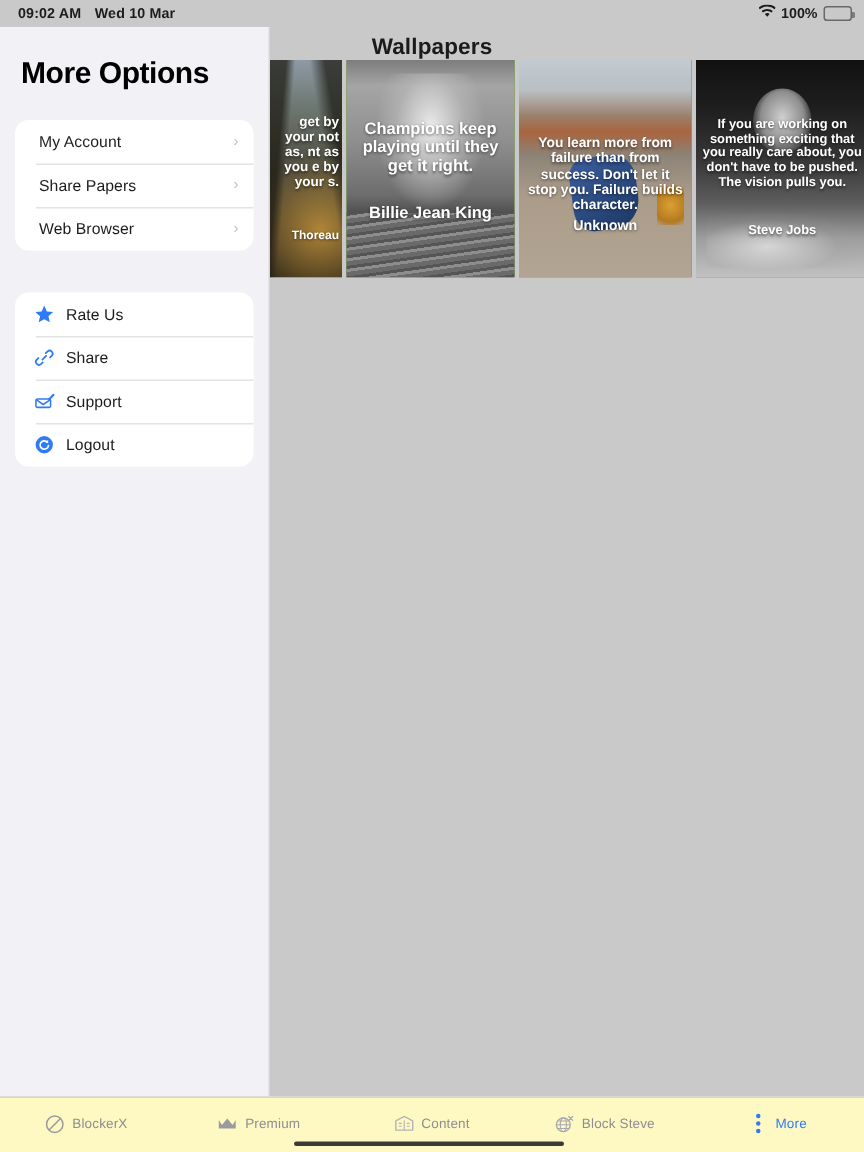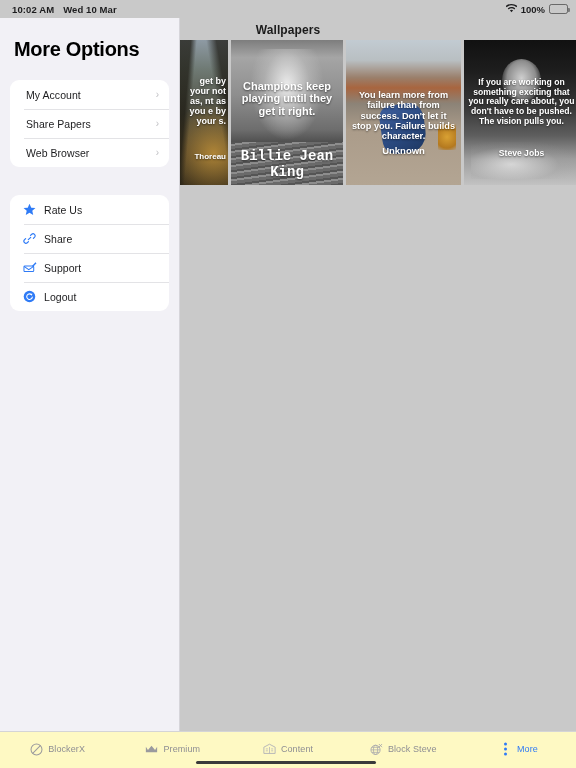--- a/index.html
+++ b/index.html
@@ -70,21 +70,21 @@
     flex:none;
   }
   .ico svg { display:block; }
 
   
   .main {
     position:absolute; top:18px; left:180px; width:396px; height:713px;
     background:#c9c9c9; z-index:10;
   }
   .main-title {
-    text-align:center; font-size:12px; font-weight:bold;
+    text-align:center; font-size:15px; font-weight:bold;
     color:#1b1b1b; padding-top:5px; letter-spacing:.1px;
     width:216px;
   }
   .cards {
     position:absolute; top:22px; left:0; right:0;
     height:145px; display:flex; gap:3px; overflow:hidden;
   }
   .card {
     position:relative; flex:none; height:145px; overflow:hidden;
     background:#4d7c0f;
@@ -126,21 +126,21 @@
   }
   #card2 .photo::before{
     content:""; position:absolute; left:18%; top:6%; width:64%; height:62%;
     background:radial-gradient(ellipse at 50% 40%, rgba(245,245,245,.9) 0%, rgba(190,190,190,.55) 45%, rgba(120,120,120,0) 72%);
   }
   #card2 .photo::after{
     content:""; position:absolute; left:0; right:0; bottom:0; height:30%;
     background:repeating-linear-gradient(172deg,#555 0 2px,#8d8d8d 2px 4px,#6a6a6a 4px 7px);
   }
   #card2 .quote { top:40px; font-size:11px; }
-  #card2 .author { top:108px; font-size:14px;font-family:Liberation Mono, monospace; }
+  #card2 .author { top:96px; font-size:11px; }
 
   
   #card3 { width:115px; }
   #card3 .photo{
     background:linear-gradient(180deg,#c2cbd2 0%,#b9bfc2 14%,#9a7f6b 26%,#a8653f 33%,#8c8377 44%,#ab9c8a 62%,#b3a593 100%);
   }
   #card3 .photo::before{
     content:""; position:absolute; left:30%; top:44%; width:38%; height:34%;
     background:linear-gradient(150deg,#3d5f9e 0%,#29487d 60%,#1d3660 100%);
     border-radius:26% 34% 40% 30%;
@@ -189,21 +189,21 @@
     background:#3a3a3a; border-radius:2px; z-index:55;
   }
 </style>
 </head>
 <body>
 
 <div class="screen">
 
   <div class="statusbar">
     <div class="sb-left">
-      <span class="sb-time">10:02 AM</span>
+      <span class="sb-time">09:02 AM</span>
       <span class="sb-date">Wed 10 Mar</span>
     </div>
     <div class="sb-right">
       <span class="wifi-ico">
         <svg width="11" height="9" viewBox="0 0 11 9">
           <path d="M5.5 8.2 3.9 6.3a2.6 2.6 0 0 1 3.2 0Z" fill="#1c1c1e"></path>
           <path d="M5.5 4.3c-1.1 0-2.1.4-2.9 1.1L1.8 4.3A6 6 0 0 1 5.5 3c1.4 0 2.7.5 3.7 1.3L8.4 5.4a4.3 4.3 0 0 0-2.9-1.1Z" fill="#1c1c1e"></path>
           <path d="M5.5 1.3c-1.9 0-3.7.7-5 1.9L-.3 2.1A8.9 8.9 0 0 1 5.5 0c2.2 0 4.3.8 5.8 2.1l-.8 1.1A7.4 7.4 0 0 0 5.5 1.3Z" fill="#1c1c1e"></path>
         </svg>
       </span>

